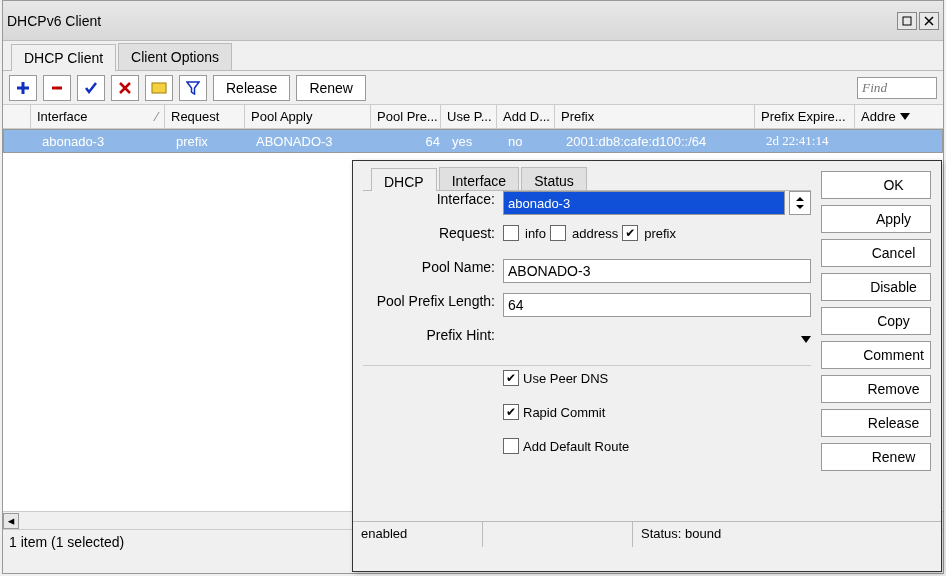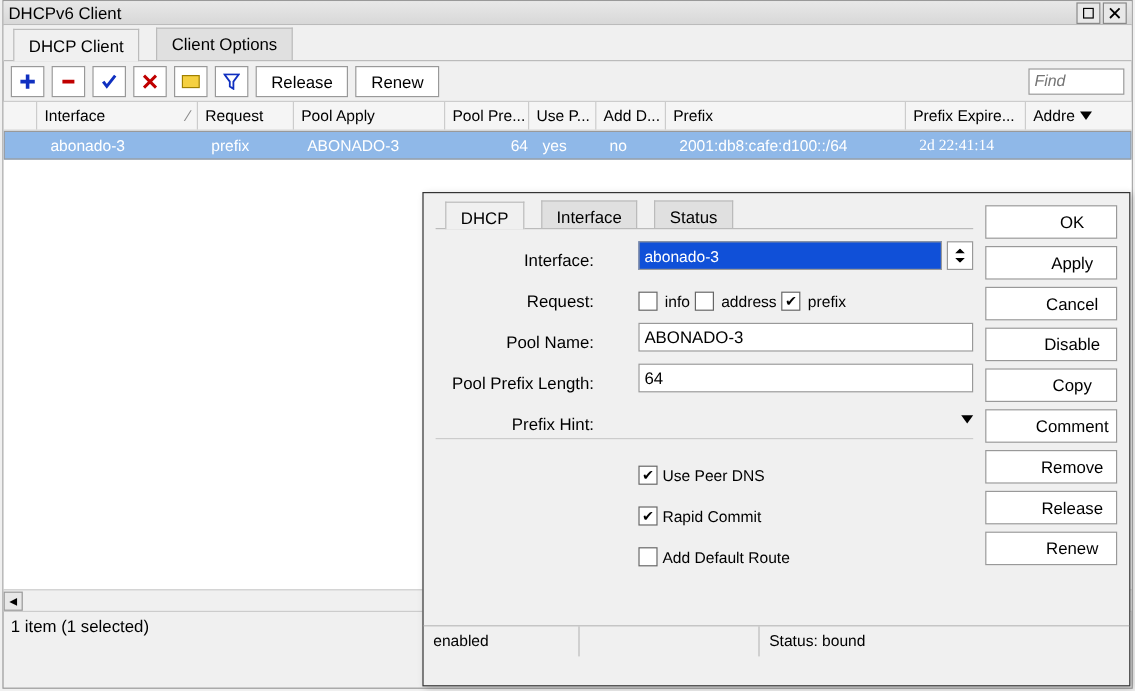--- a/index.html
+++ b/index.html
@@ -1,53 +1,53 @@
 <!DOCTYPE html>
 <html><head>
 <meta charset="utf-8">
 <style>
   * { box-sizing: border-box; font-family: Arial, Helvetica, sans-serif; }
   body { margin: 0; padding: 0; background: #f0f0f0; width: 946px; height: 576px; overflow: hidden; font-size: 13px; color: #000; }
 
   
   .window { position: absolute; background: #f0f0f0; border: 1px solid #999; }
   .main-window { left: 2px; top: 0; width: 942px; height: 574px; }
-  .titlebar { height: 20px; background: linear-gradient(#e8e8e8,#d8d8d8); display: flex; align-items: center; padding: 0 4px; border-bottom: 1px solid #bbb; }
+  .titlebar { height: 40px; background: linear-gradient(#e8e8e8,#d8d8d8); display: flex; align-items: center; padding: 0 4px; border-bottom: 1px solid #bbb; }
   .titlebar.active { background: #4a5fd0; color: #fff; }
   .titlebar .title { flex: 1; font-size: 14px; }
   .titlebar .tbtn { width: 20px; height: 18px; margin-left: 2px; border: 1px solid #888; background: #e8e8e8; display: flex; align-items: center; justify-content: center; cursor: pointer; }
   .titlebar.active .tbtn { background: #e8e8e8; color:#000; }
   .tabs { display: flex; align-items: flex-end; height: 30px; background: #f0f0f0; padding: 4px 4px 0 8px; border-bottom: 1px solid #bbb; }
-  .tab { padding: 5px 12px; border: 1px solid #bbb; border-bottom: none; margin-right: 14px; background: #e0e0e0; cursor: pointer; font-size: 14px; }
+  .tab { padding: 5px 12px; border: 1px solid #bbb; border-bottom: none; margin-right: 2px; background: #e0e0e0; cursor: pointer; font-size: 14px; }
   .tab.active { background: #f0f0f0; position: relative; top: 1px; }
   .toolbar { display: flex; align-items: center; height: 34px; padding: 0 6px; gap: 6px; border-bottom: 1px solid #ccc; }
   .tbutton { width: 28px; height: 26px; border: 1px solid #999; background: #fff; display: flex; align-items: center; justify-content: center; cursor: pointer; }
   .textbtn { height: 26px; padding: 0 12px; border: 1px solid #999; background: #fff; cursor: pointer; font-size: 14px; display: flex; align-items: center; }
-  .find { margin-left: auto; width: 80px; height: 22px; border: 1px solid #999; padding: 0 4px; font-style: italic; color: #7f1d1d; }
+  .find { margin-left: auto; width: 80px; height: 22px; border: 1px solid #999; padding: 0 4px; font-style: italic; color: #7f1d1d; font-family: Liberation Serif, serif; }
   svg { display: block; }
 
   .grid-head { display: flex; height: 24px; background: #f5f5f5; border-bottom: 1px solid #ccc; }
   .grid-head .col { border-right: 1px solid #ccc; padding: 3px 6px; display: flex; align-items: center; font-size: 13px; overflow: hidden; white-space: nowrap; }
   .grid-body { height: 382px; overflow: hidden; background: #fff; }
   .grid-row { display: flex; height: 22px; }
   .grid-row.sel { background: #8fb8e8; }
   .grid-row .cell { padding: 2px 6px; overflow: hidden; white-space: nowrap; font-size: 13px; }
   .hscroll { height: 18px; border-top: 1px solid #ccc; display:flex; align-items:center; background:#f0f0f0;}
   .hscroll .arrow{ width:16px;height:16px;border:1px solid #999;background:#e8e8e8;display:flex;align-items:center;justify-content:center;}
   .statusbar { height: 24px; border-top: 1px solid #ccc; display: flex; align-items: center; padding: 0 6px; font-size: 14px; }
 
   
   .sub-window { left: 352px; top: 160px; width: 590px; height: 412px; z-index: 10; border: 1px solid #333; box-shadow: 2px 2px 6px rgba(0,0,0,.2); }
   .sub-body { display:flex; height: calc(100% - 24px - 26px); }
   .form-col { flex: 1; padding: 0 10px; }
   .side-col { width: 120px; padding: 10px 10px 0 0; display: flex; flex-direction: column; gap: 6px; }
   .side-col button { height: 28px; border: 1px solid #999; background: #fff; cursor: pointer; font-size:14px;padding-left:41px; }
   .sub-tabs { display: flex; height: 30px; padding: 6px 8px 0 8px; border-bottom: 1px solid #bbb; }
   .sub-tabs .tab { font-size: 14px; }
-  .form-row { display: flex; align-items: flex-end; height: 34px; gap: 29px; }
+  .form-row { display: flex; align-items: flex-start; height: 34px; }
   .form-row label { width: 140px; text-align: right; padding-right: 8px; font-size: 14px; }
   .form-row .ctrl { flex: 1; display:flex; gap:4px; align-items:center;}
   .form-row input[type=text]{ flex:1;height:24px;border:1px solid #999;padding:0 4px;font-size:14px;}
   .sel { flex:1; height:24px; border:1px solid #999; padding:0 4px; display:flex;align-items:center; background:#1050d8;color:#fff;}
   .tribtn{ width:22px;height:24px;border:1px solid #999;background:#fff;display:flex;align-items:center;justify-content:center; cursor:pointer;}
   .cbx { width:16px;height:16px;border:1px solid #666;display:inline-flex;align-items:center;justify-content:center;background:#fff;}
   .cbx.checked::after{content:"✔";font-size:12px;}
   .hr{border-top:1px solid #ccc;margin:4px 0;}
   .sub-status { height:26px;border-top:1px solid #bbb;display:flex; }
   .sub-status .seg { border-right:1px solid #bbb; padding:4px 8px; font-size:13px; }

